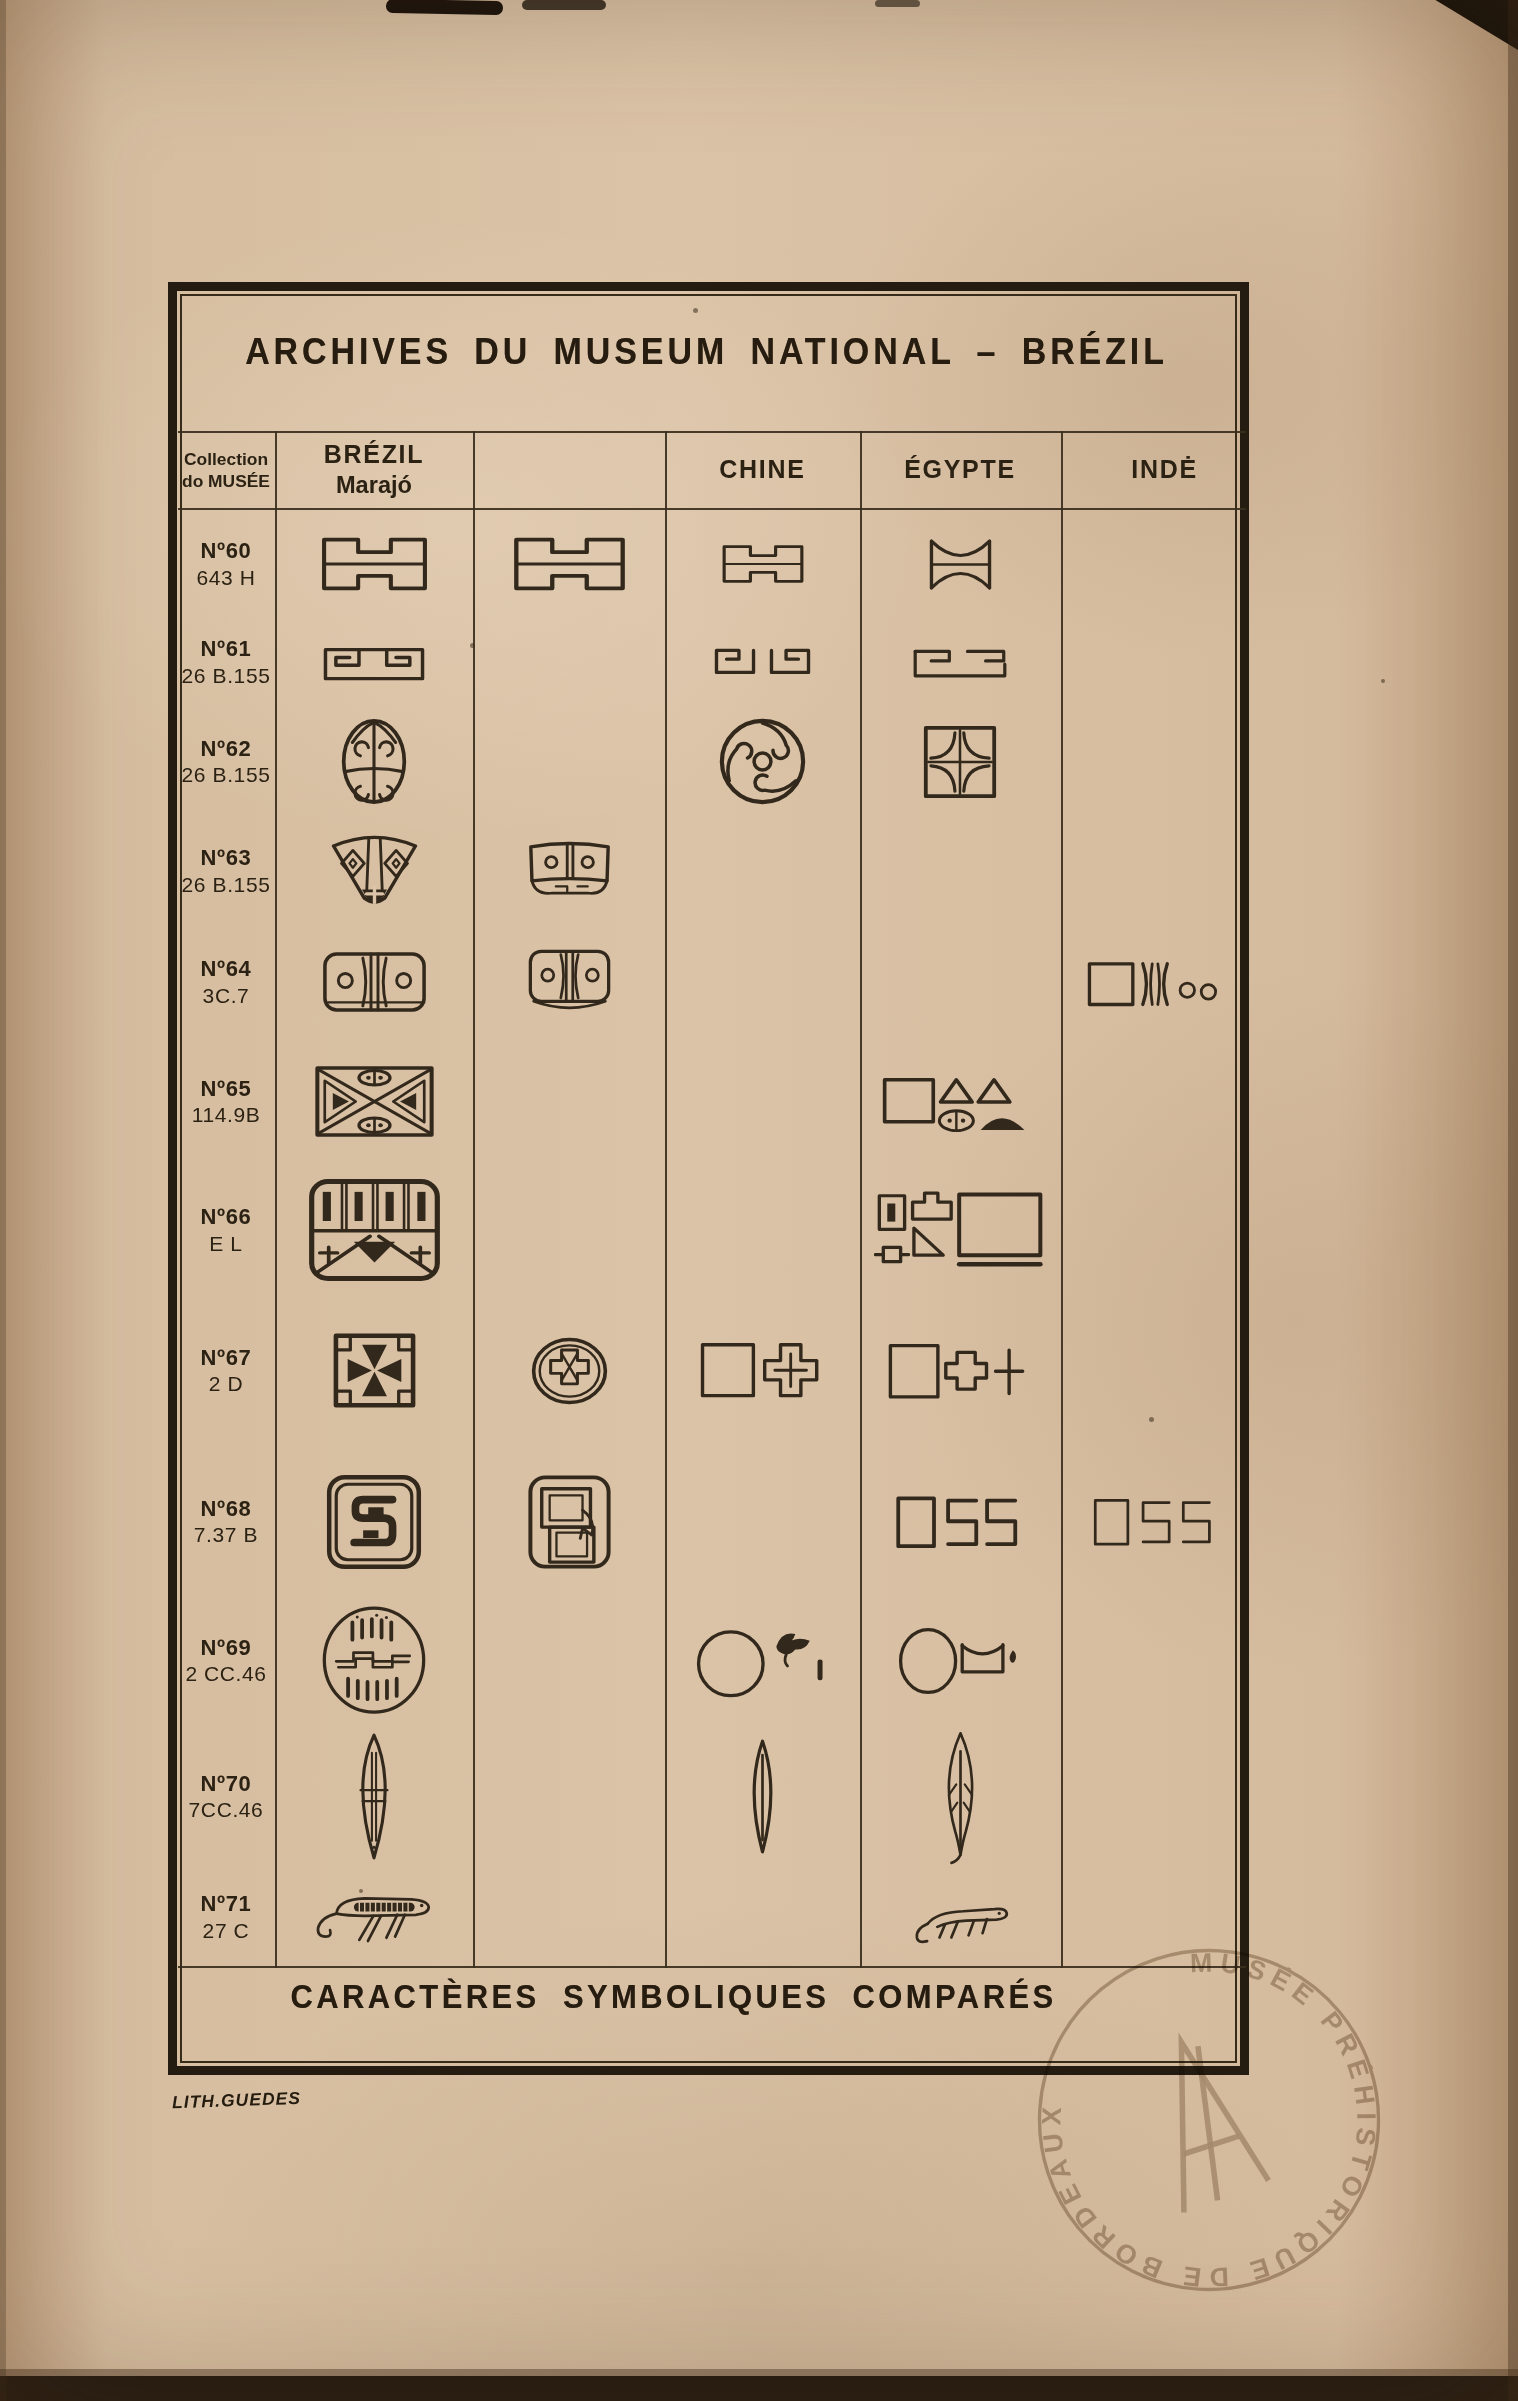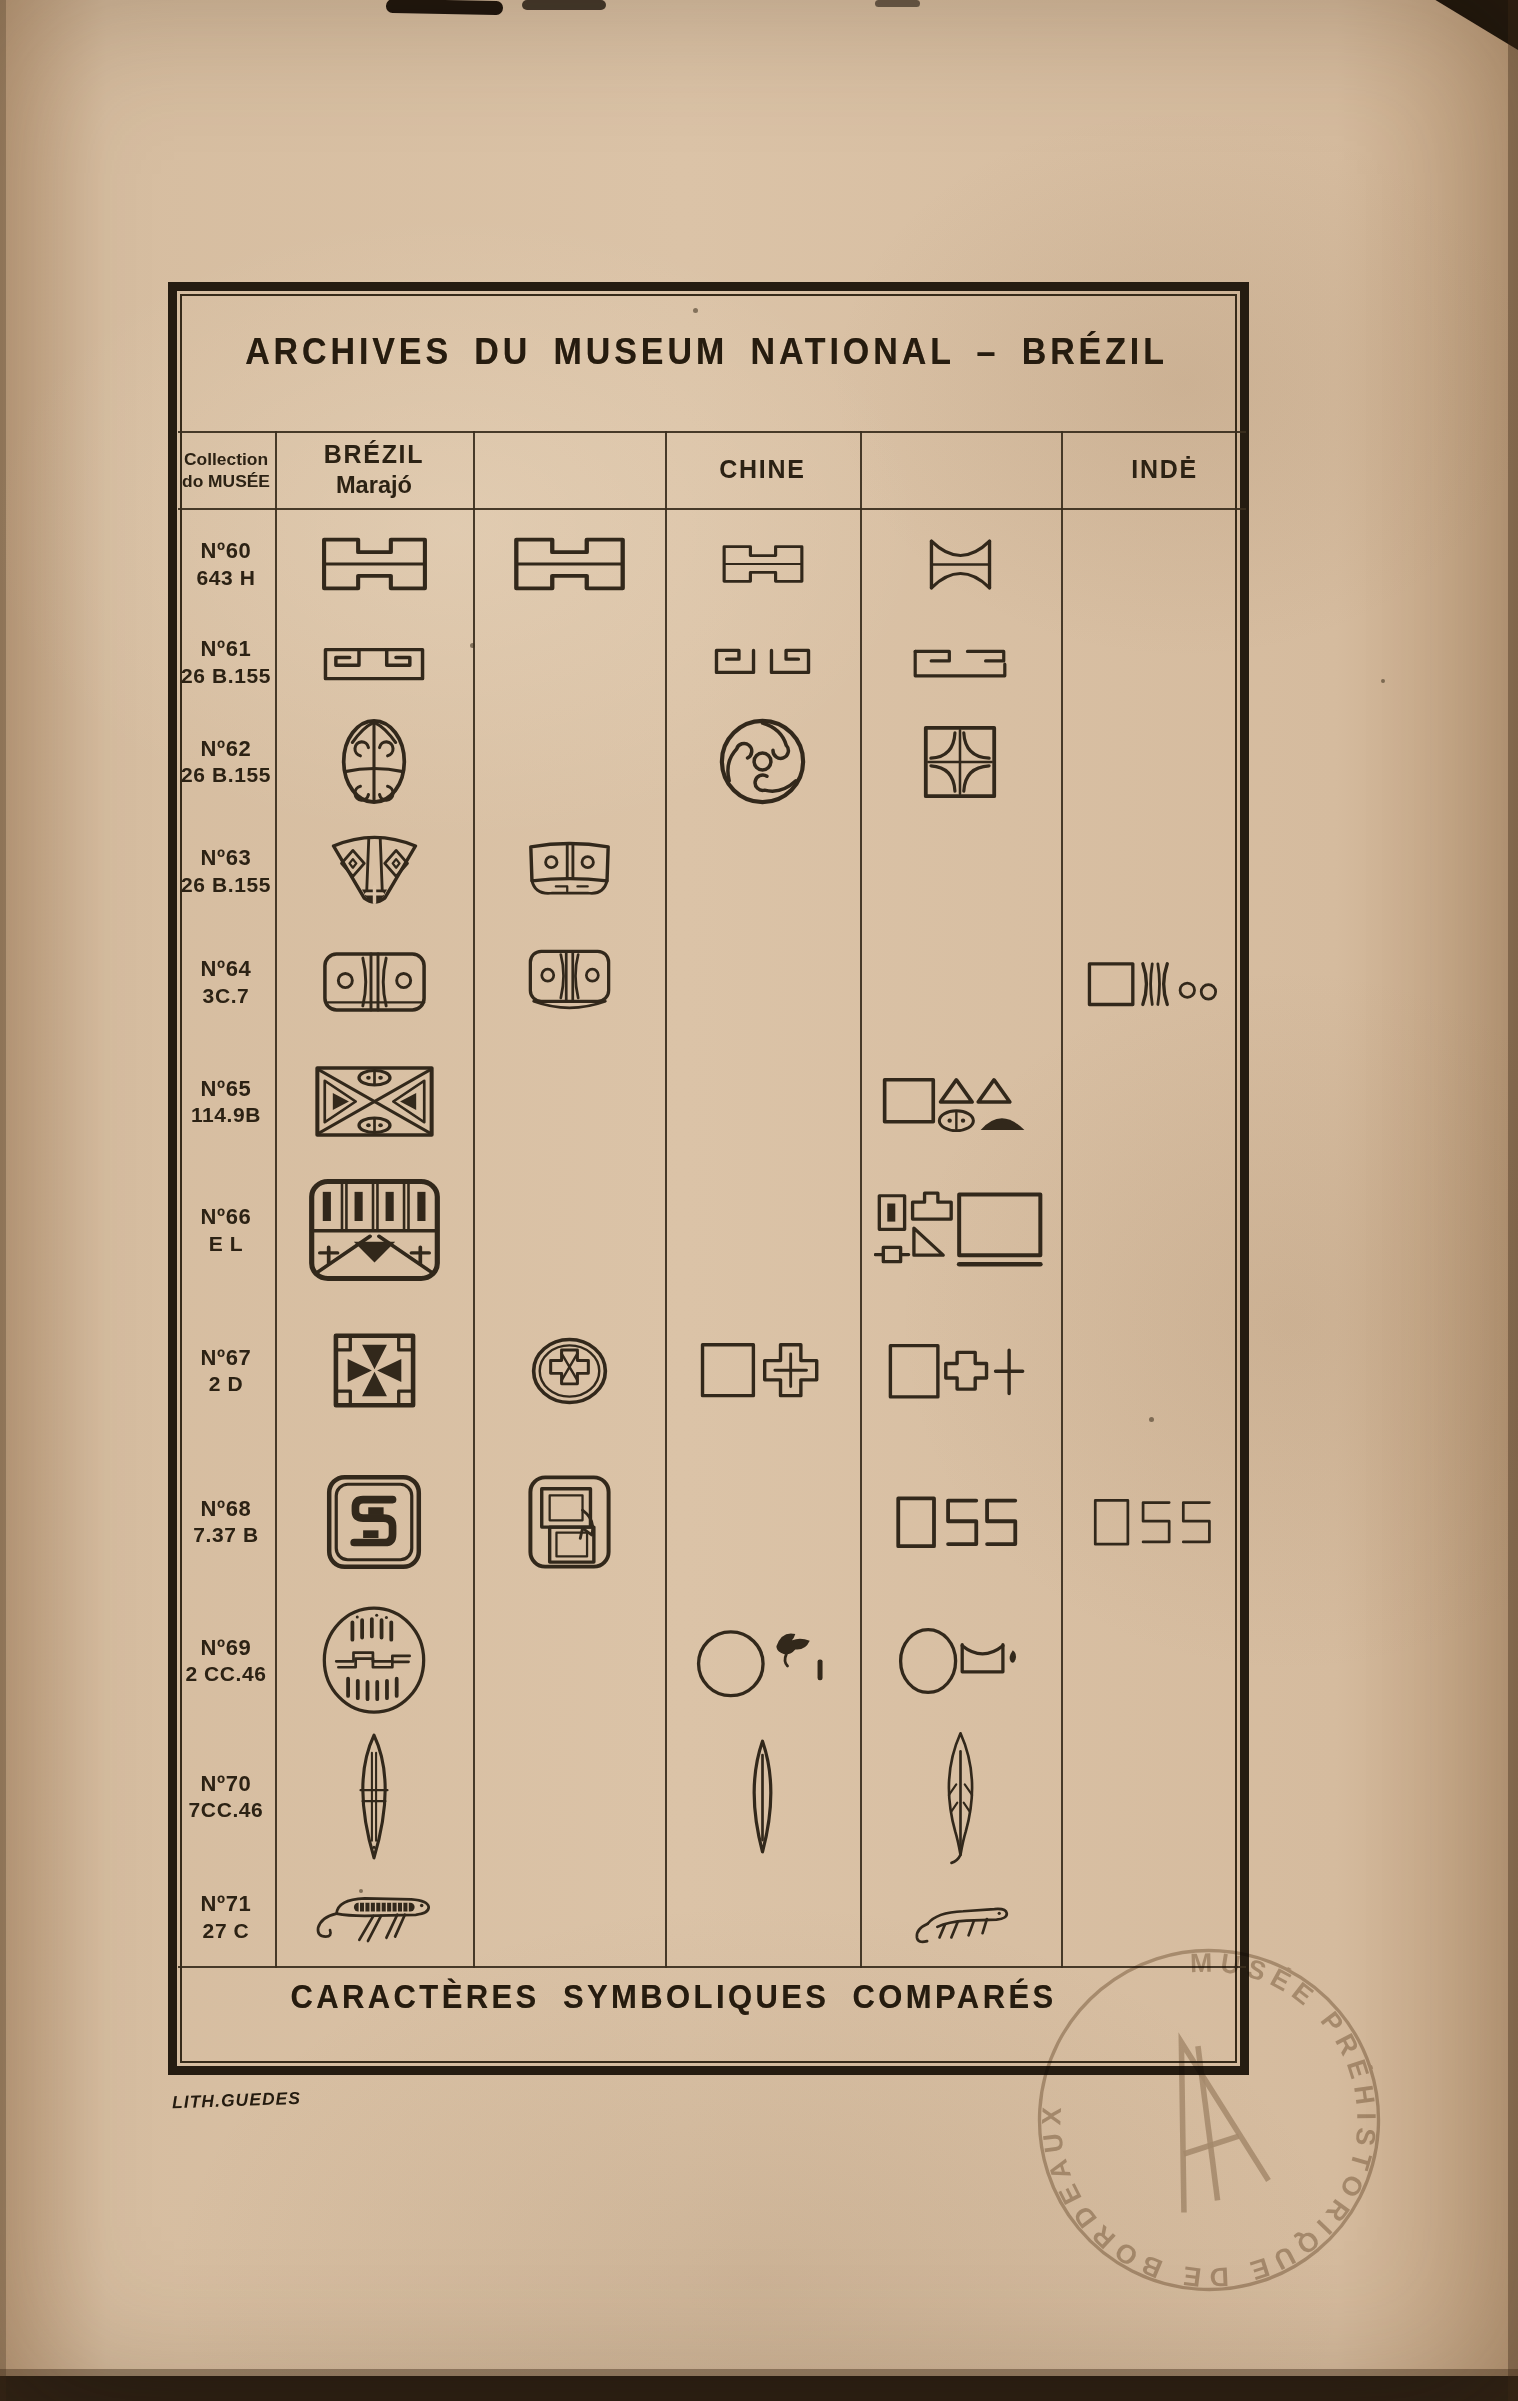--- a/index.html
+++ b/index.html
@@ -28,21 +28,21 @@
     letter-spacing:1.1px;color:#241b0f;transform:rotate(-2deg);}
   
   .grid{position:absolute;inset:0;}
   .line{position:absolute;background:#3a2e1d;opacity:.92;}
   .cell{position:absolute;display:flex;flex-direction:column;align-items:center;justify-content:center;
     color:#2c2214;text-align:center;box-sizing:border-box;border-radius:7px;}
   .hl0{font-size:25px;font-weight:bold;letter-spacing:1.7px;transform:scaleY(1.05);}
   .hl1{font-size:23.6px;font-weight:bold;margin-top:2.2px;transform:scaleY(1.05);}
   .cl .hl0,.cl .hl1{font-size:17.4px;letter-spacing:0;margin-top:1.1px;transform:none;}
   .rl0{font-size:22px;font-weight:bold;letter-spacing:0.6px;line-height:1.2;}
-  .rl1{font-size:21px;font-weight:bold;letter-spacing:0.6px;line-height:1.2;}
+  .rl1{font-size:21px;font-weight:normal;letter-spacing:0.6px;line-height:1.2;}
   .glyph{display:block;}
   .glyph *{stroke:#32281b;fill:none;stroke-linecap:round;stroke-linejoin:round;}
   .glyph .f{fill:#32281b;stroke:none;}
   .glyph .p{stroke:#dcc4a8;fill:none;}
   
   .stamp{position:absolute;left:1025px;top:1936px;width:368px;height:368px;opacity:.5;
     transform:rotate(-18deg);mix-blend-mode:multiply;}
   .st{fill:none;stroke:#8d785c;stroke-width:6px;}
   .stm{fill:none;stroke:#8d785c;stroke-width:10px;opacity:.85;}
   .stamp-text{font-family:"Liberation Sans",sans-serif;font-size:48px;font-weight:bold;
@@ -79,20 +79,23 @@
         <div class="hl0">Collection</div>
         <div class="hl1">do MUSÉE</div>
       </div>
       <div class="cell" style="left: 275px; top: 431px; width: 198px; height: 77px;">
         <div class="hl0">BRÉZIL</div>
         <div class="hl1">Marajó</div>
       </div>
       <div class="cell" style="left: 665px; top: 431px; width: 195px; height: 77px;">
         <div class="hl0">CHINE</div>
       </div>
+      <div class="cell" style="left: 860px; top: 431px; width: 200px; height: 77px;">
+        <div class="hl0">ÉGYPTE</div>
+      </div>
       <div class="cell" style="left: 1061px; top: 431px; width: 187px; height: 77px; padding-left: 20px;">
         <div class="hl0">INDĖ</div>
       </div>
       <div class="cell" style="left: 178px; top: 508px; width: 96px; height: 112px;">
         <div class="rl0">Nº60</div>
         <div class="rl1">643 H</div>
       </div>
       <div class="cell" style="left: 275px; top: 508px; width: 198px; height: 112px;">
         <svg class="glyph" viewBox="0 0 160 90" width="109" height="56" preserveAspectRatio="none">
           <path d="M6,6 H56 V26 H104 V6 H154 V84 H104 V64 H56 V84 H6 Z" stroke-width="6"></path>

